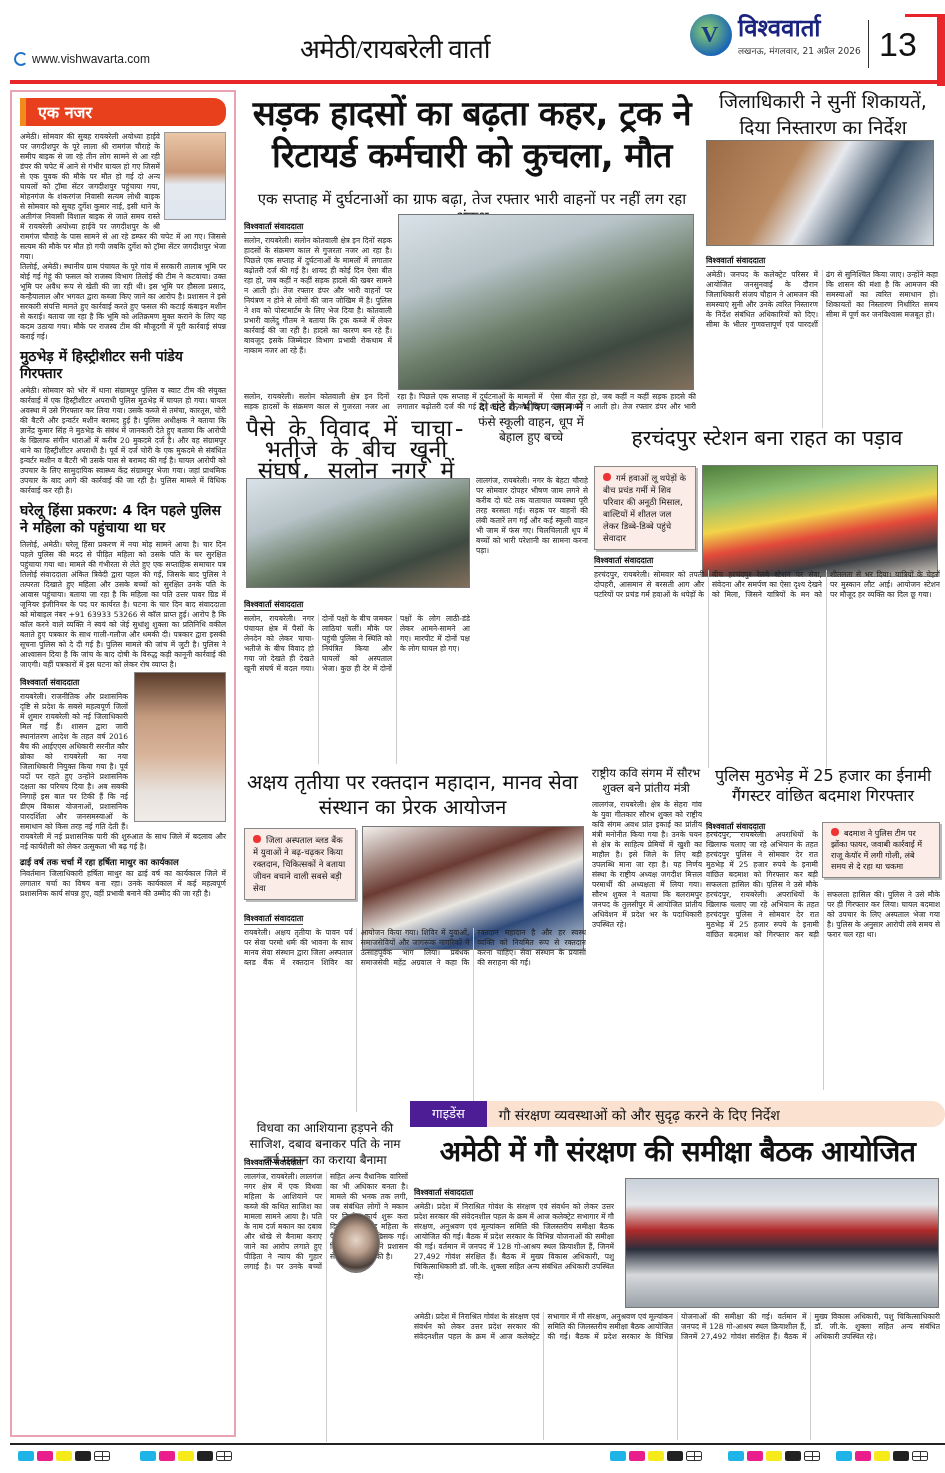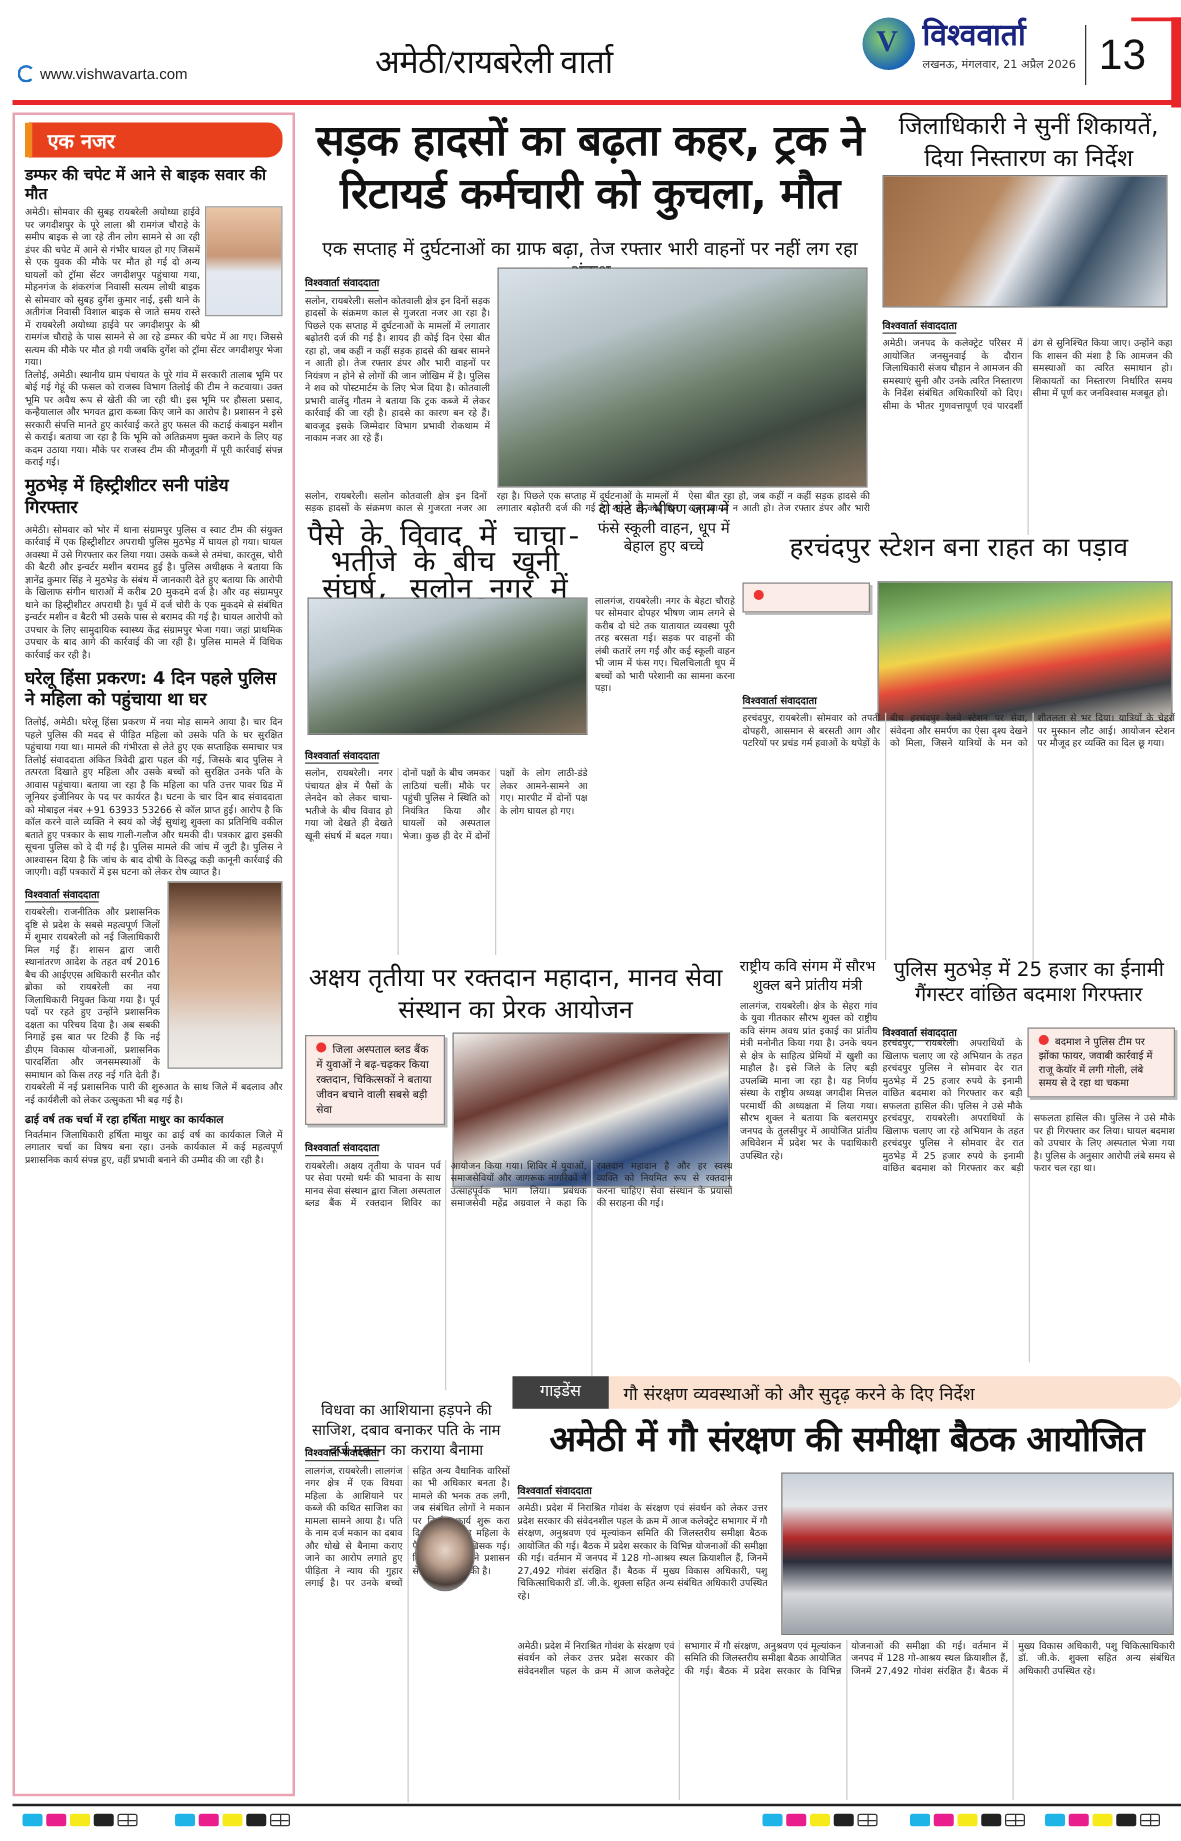--- a/index.html
+++ b/index.html
@@ -47,21 +47,21 @@
   .deck { font-size: 15px; text-align:center; line-height: 18px; }
   .headline-l { font-size: 20px; line-height: 25px; text-align:center; }
   .headline-m { font-size: 16px; line-height: 20px; text-align:center; }
   .headline-s { font-size: 11.5px; line-height: 15px; text-align:center; }
 
   .cols { column-gap: 8px; column-rule: 1px solid #ccc; }
   .callout { border: 1px solid #888; background:#fbece8; padding: 5px 8px; font-size: 11px; line-height: 15px; box-shadow: 2px 2px 0 #bbb; }
   .callout .dot { display:inline-block; width:8px; height:8px; border-radius:50%; background:#e33; margin-right:5px; }
 
   .guidance-bar { left: 410px; top: 1101px; width: 535px; height: 26px; background: #fbe2d0; border-radius: 0 13px 13px 0; display:flex; align-items:center; }
-  .guidance-tag { background:#404040; color:#fff; font-size:13px; height:26px; line-height:26px; padding: 0 22px; margin-right:12px; }
+  .guidance-tag { background:#4c1d95; color:#fff; font-size:13px; height:26px; line-height:26px; padding: 0 22px; margin-right:12px; }
   .guidance-text { font-size: 14px; }
 
   .color-bar { top: 1451px; display:flex; gap:3px; align-items:center; }
   .cb { width: 16px; height: 10px; border-radius:2px; }
   .cb.reg { border:1px solid #333; background:#fff; position:relative;}
   .cb.reg::before { content:""; position:absolute; left:7px; top:0; width:1px; height:8px; background:#333;}
   .cb.reg::after { content:""; position:absolute; left:0; top:4px; width:14px; height:1px; background:#333;}
   .bottom-rule { left: 10px; top: 1443px; width: 935px; height: 2px; background: #222; }
 </style>
 </head>
@@ -84,21 +84,20 @@
     <div class="logo-date">लखनऊ, मंगलवार, 21 अप्रैल 2026</div>
   </div>
 </div>
 
 <div class="abs page-num">13</div>
 <div class="abs mast-rule"></div>
 
 <div class="abs left-col">
   <div class="ek-nazar">एक नजर</div>
 
-  <div class="h-small">डम्फर की चपेट में आने से बाइक सवार की मौत</div>
   <div class="photo-inline"></div>
   <div class="body-text">अमेठी। सोमवार की सुबह रायबरेली अयोध्या हाईवे पर जगदीशपुर के पूरे लाला श्री रामगंज चौराहे के समीप बाइक से जा रहे तीन लोग सामने से आ रही डंपर की चपेट में आने से गंभीर घायल हो गए जिसमें से एक युवक की मौके पर मौत हो गई दो अन्य घायलों को ट्रॉमा सेंटर जगदीशपुर पहुंचाया गया, मोहनगंज के शंकरगंज निवासी सत्यम लोधी बाइक से सोमवार को सुबह दुर्गेश कुमार नाई, इसी थाने के अतीगंज निवासी विशाल बाइक से जाते समय रास्ते में रायबरेली अयोध्या हाईवे पर जगदीशपुर के श्री रामगंज चौराहे के पास सामने से आ रहे डम्फर की चपेट में आ गए। जिससे सत्यम की मौके पर मौत हो गयी जबकि दुर्गेश को ट्रॉमा सेंटर जगदीशपुर भेजा गया।</div>
 
   <div class="body-text">तिलोई, अमेठी। स्थानीय ग्राम पंचायत के पूरे गांव में सरकारी तालाब भूमि पर बोई गई गेहूं की फसल को राजस्व विभाग तिलोई की टीम ने कटवाया। उक्त भूमि पर अवैध रूप से खेती की जा रही थी। इस भूमि पर हौसला प्रसाद, कन्हैयालाल और भगवत द्वारा कब्जा किए जाने का आरोप है। प्रशासन ने इसे सरकारी संपत्ति मानते हुए कार्रवाई करते हुए फसल की कटाई कंबाइन मशीन से कराई। बताया जा रहा है कि भूमि को अतिक्रमण मुक्त कराने के लिए यह कदम उठाया गया। मौके पर राजस्व टीम की मौजूदगी में पूरी कार्रवाई संपन्न कराई गई।</div>
 
   <div class="h-med">मुठभेड़ में हिस्ट्रीशीटर सनी पांडेय गिरफ्तार</div>
   <div class="body-text">अमेठी। सोमवार को भोर में थाना संग्रामपुर पुलिस व स्वाट टीम की संयुक्त कार्रवाई में एक हिस्ट्रीशीटर अपराधी पुलिस मुठभेड़ में घायल हो गया। घायल अवस्था में उसे गिरफ्तार कर लिया गया। उसके कब्जे से तमंचा, कारतूस, चोरी की बैटरी और इन्वर्टर मशीन बरामद हुई है। पुलिस अधीक्षक ने बताया कि ज्ञानेंद्र कुमार सिंह ने मुठभेड़ के संबंध में जानकारी देते हुए बताया कि आरोपी के खिलाफ संगीन धाराओं में करीब 20 मुकदमे दर्ज है। और वह संग्रामपुर थाने का हिस्ट्रीशीटर अपराधी है। पूर्व में दर्ज चोरी के एक मुकदमे से संबंधित इन्वर्टर मशीन व बैटरी भी उसके पास से बरामद की गई है। घायल आरोपी को उपचार के लिए सामुदायिक स्वास्थ्य केंद्र संग्रामपुर भेजा गया। जहां प्राथमिक उपचार के बाद आगे की कार्रवाई की जा रही है। पुलिस मामले में विधिक कार्रवाई कर रही है।</div>
 
   <div class="h-med">घरेलू हिंसा प्रकरण: 4 दिन पहले पुलिस ने महिला को पहुंचाया था घर</div>
   <div class="body-text">तिलोई, अमेठी। घरेलू हिंसा प्रकरण में नया मोड़ सामने आया है। चार दिन पहले पुलिस की मदद से पीड़ित महिला को उसके पति के घर सुरक्षित पहुंचाया गया था। मामले की गंभीरता से लेते हुए एक सप्ताहिक समाचार पत्र तिलोई संवाददाता अंकित त्रिवेदी द्वारा पहल की गई, जिसके बाद पुलिस ने तत्परता दिखाते हुए महिला और उसके बच्चों को सुरक्षित उनके पति के आवास पहुंचाया। बताया जा रहा है कि महिला का पति उत्तर पावर ग्रिड में जूनियर इंजीनियर के पद पर कार्यरत है। घटना के चार दिन बाद संवाददाता को मोबाइल नंबर +91 63933 53266 से कॉल प्राप्त हुई। आरोप है कि कॉल करने वाले व्यक्ति ने स्वयं को जेई सुधांशु शुक्ला का प्रतिनिधि वकील बताते हुए पत्रकार के साथ गाली-गलौज और धमकी दी। पत्रकार द्वारा इसकी सूचना पुलिस को दे दी गई है। पुलिस मामले की जांच में जुटी है। पुलिस ने आश्वासन दिया है कि जांच के बाद दोषी के विरुद्ध कड़ी कानूनी कार्रवाई की जाएगी। वहीं पत्रकारों में इस घटना को लेकर रोष व्याप्त है।</div>
@@ -132,21 +131,21 @@
   <div class="byline">विश्ववार्ता संवाददाता</div>
   <div class="body-text cols" style="column-count:3; height:150px; overflow:hidden;">सलोन, रायबरेली। नगर पंचायत क्षेत्र में पैसों के लेनदेन को लेकर चाचा-भतीजे के बीच विवाद हो गया जो देखते ही देखते खूनी संघर्ष में बदल गया। दोनों पक्षों के बीच जमकर लाठियां चलीं। मौके पर पहुंची पुलिस ने स्थिति को नियंत्रित किया और घायलों को अस्पताल भेजा। कुछ ही देर में दोनों पक्षों के लोग लाठी-डंडे लेकर आमने-सामने आ गए। मारपीट में दोनों पक्ष के लोग घायल हो गए।</div>
 </div>
 
 <div class="abs headline-s" style="left:476px; top:400px; width:110px; font-size:12px;">दो घंटे के भीषण जाम में फंसे स्कूली वाहन, धूप में बेहाल हुए बच्चे</div>
 <div class="abs body-text" style="left:476px; top:476px; width:112px; height:274px; overflow:hidden;">लालगंज, रायबरेली। नगर के बेहटा चौराहे पर सोमवार दोपहर भीषण जाम लगने से करीब दो घंटे तक यातायात व्यवस्था पूरी तरह बरसता गई। सड़क पर वाहनों की लंबी कतारें लग गईं और कई स्कूली वाहन भी जाम में फंस गए। चिलचिलाती धूप में बच्चों को भारी परेशानी का सामना करना पड़ा।</div>
 
 <div class="abs headline-l" style="left:592px; top:426px; width:350px; font-size:21px;">हरचंदपुर स्टेशन बना राहत का पड़ाव</div>
 <div class="abs photo ph-people" style="left:702px; top:465px; width:236px; height:112px;"></div>
 <div class="abs callout" style="left:594px; top:466px; width:102px; font-size:8.5px; line-height:12px;">
-  <span class="dot"></span>
+  <span class="dot"></span><span>गर्म हवाओं लू थपेड़ों के बीच प्रचंड गर्मी में शिव परिवार की अनूठी मिसाल, बाल्टियों में शीतल जल लेकर डिब्बे-डिब्बे पहुंचे सेवादार</span>
 </div>
 <div class="abs" style="left:594px; top:548px; width:346px;">
   <div class="byline">विश्ववार्ता संवाददाता</div>
   <div class="body-text cols" style="column-count:3; height:198px; overflow:hidden;">हरचंदपुर, रायबरेली। सोमवार को तपती दोपहरी, आसमान से बरसती आग और पटरियों पर प्रचंड गर्म हवाओं के थपेड़ों के बीच हरचंदपुर रेलवे स्टेशन पर सेवा, संवेदना और समर्पण का ऐसा दृश्य देखने को मिला, जिसने यात्रियों के मन को शीतलता से भर दिया। यात्रियों के चेहरों पर मुस्कान लौट आई। आयोजन स्टेशन पर मौजूद हर व्यक्ति का दिल छू गया।</div>
 </div>
 
 <div class="abs headline-l" style="left:240px; top:770px; width:345px;">अक्षय तृतीया पर रक्तदान महादान, मानव सेवा संस्थान का प्रेरक आयोजन</div>
 <div class="abs callout" style="left:244px; top:828px; width:112px; font-size:8.5px; line-height:12px;">
   <span class="dot"></span><span>जिला अस्पताल ब्लड बैंक में युवाओं ने बढ़-चढ़कर किया रक्तदान, चिकित्सकों ने बताया जीवन बचाने वाली सबसे बड़ी सेवा</span>
 </div>

